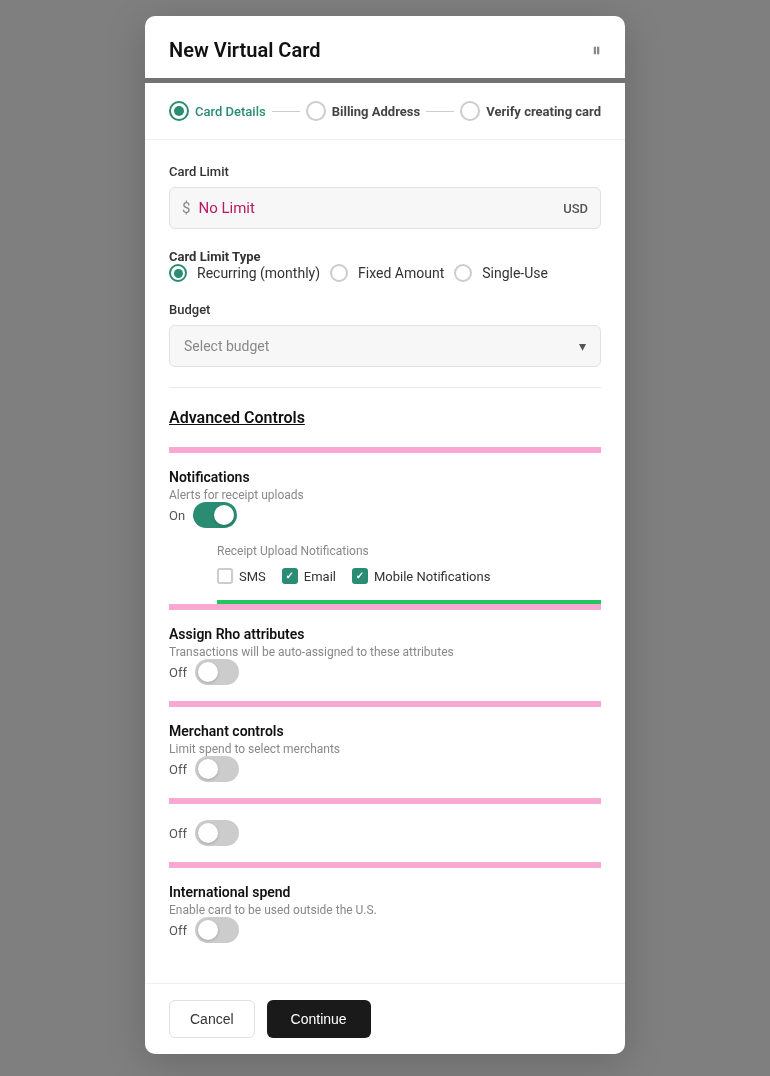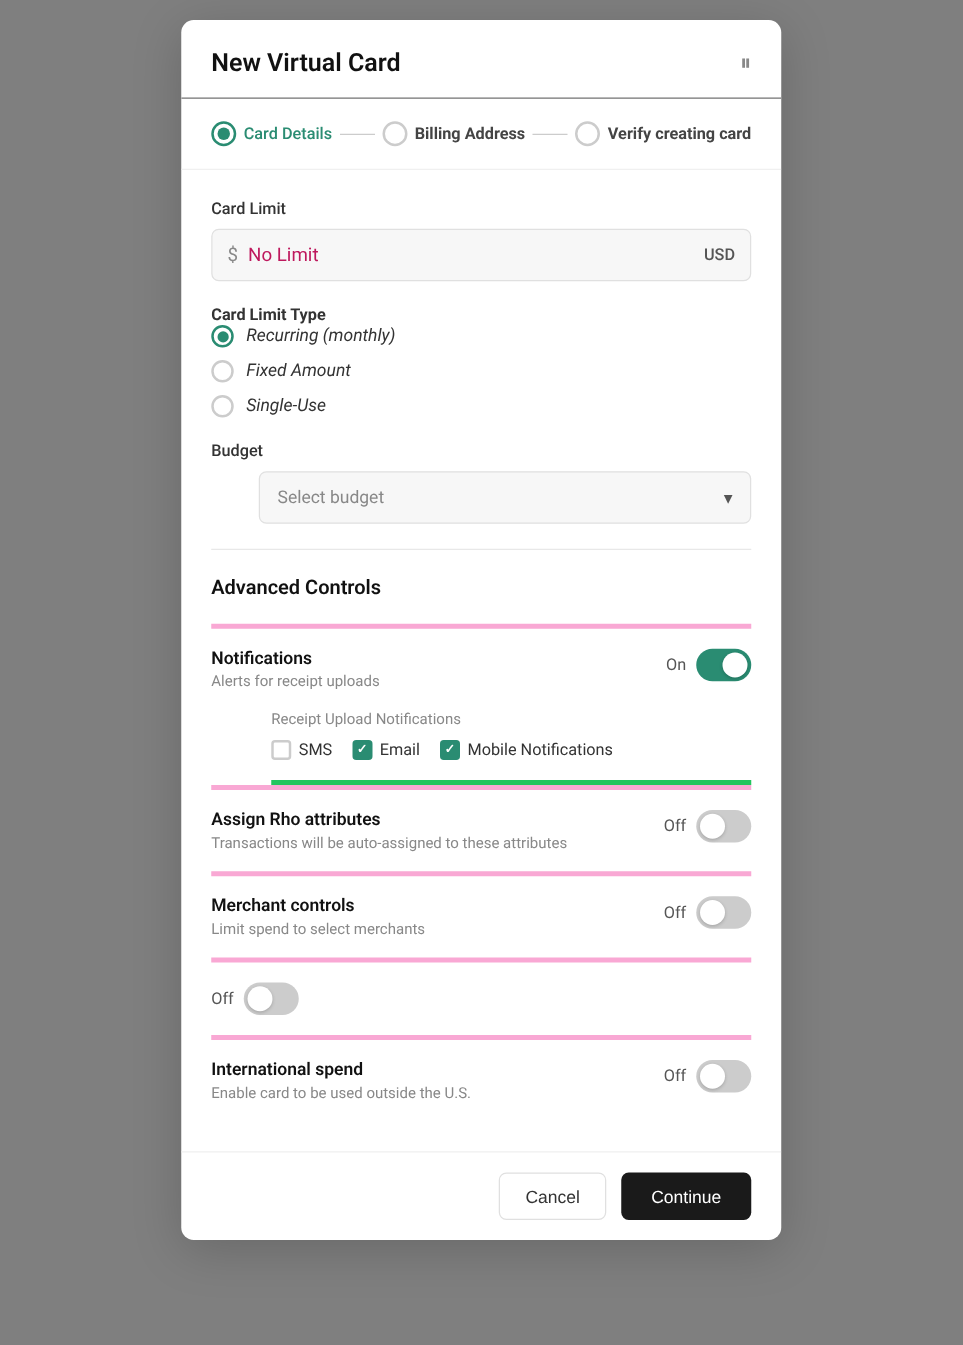--- a/index.html
+++ b/index.html
@@ -29,21 +29,21 @@
       box-shadow: 0 8px 40px rgba(0,0,0,0.18);
       z-index: 10;
       margin-top: 8px;
     }
 
     .modal-header {
       display: flex;
       justify-content: space-between;
       align-items: center;
       padding: 22px 24px 16px 24px;
-      border-bottom: 1px solid #737373;
+      border-bottom: 5px solid #737373;
     }
 
     .modal-title {
       font-size: 20px;
       font-weight: 600;
       color: #111;
     }
 
     .modal-icon {
       color: #888;
@@ -149,24 +149,23 @@
 
     .section-label {
       font-size: 13px;
       font-weight: 700;
       color: #333;
       margin-bottom: 0;
     }
 
     .radio-group {
       display: flex;
-      flex-direction: column;
+      flex-direction: row;
       gap: 10px;
       margin-bottom: 20px;
-      font-style: italic;
     }
 
     .radio-option {
       display: flex;
       align-items: center;
       gap: 10px;
       cursor: pointer;
     }
 
     .radio-circle {
@@ -204,21 +203,20 @@
     .budget-select {
       display: flex;
       align-items: center;
       justify-content: space-between;
       border: 1px solid #e0e0e0;
       border-radius: 6px;
       background: #f7f7f7;
       padding: 0 14px;
       height: 42px;
       cursor: pointer;
-      margin-left: 38px;
     }
 
     .budget-select-label {
       font-size: 14px;
       color: #888;
     }
 
     .chevron-down {
       font-size: 14px;
       color: #555;
@@ -228,28 +226,30 @@
       height: 1px;
       background: #e8e8e8;
       margin: 20px 0;
     }
 
     .advanced-controls-title {
       font-size: 16px;
       font-weight: 600;
       color: #111;
       margin-bottom: 20px;
+      text-decoration: underline;
     }
 
     .control-row {
       display: flex;
       justify-content: space-between;
       align-items: flex-start;
       padding: 16px 0;
-      border-top: 4px solid #f9a8d4;
+      border-top: 6px solid #f9a8d4;
+      flex-direction: column;
     }
 
     .control-row:first-of-type {
       border-top: none;
       padding-top: 0;
     }
 
     .control-info {
       flex: 1;
       margin-right: 16px;
@@ -359,21 +359,20 @@
       line-height: 1;
     }
 
     .checkbox-text {
       font-size: 13px;
       color: #333;
     }
 
     .modal-footer {
       display: flex;
-      justify-content: flex-end;
       gap: 12px;
       padding: 16px 24px;
       border-top: 1px solid #f0f0f0;
     }
 
     .btn-cancel {
       padding: 10px 20px;
       border: 1px solid #e0e0e0;
       border-radius: 6px;
       background: white;

